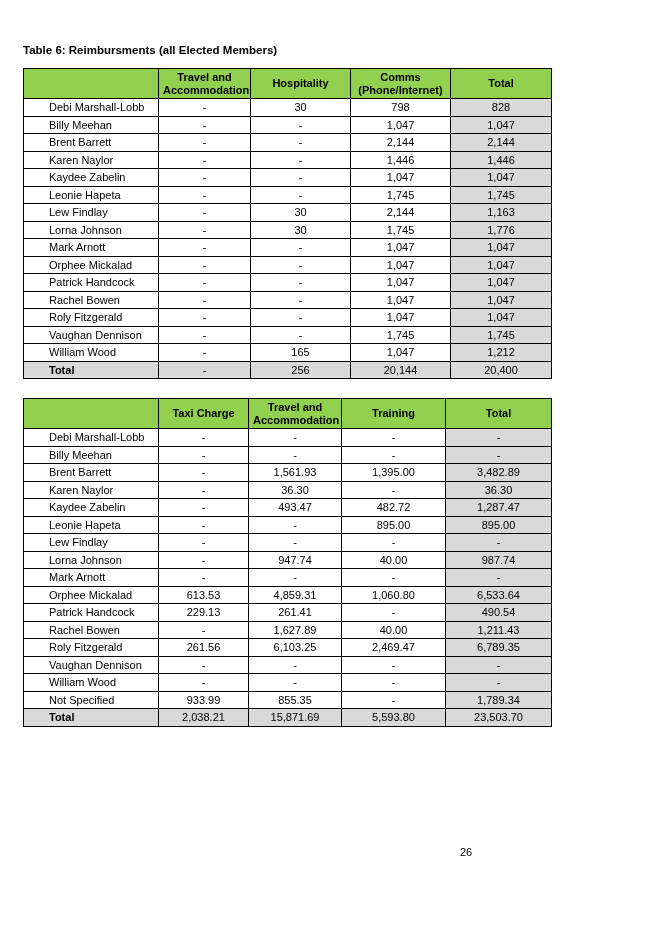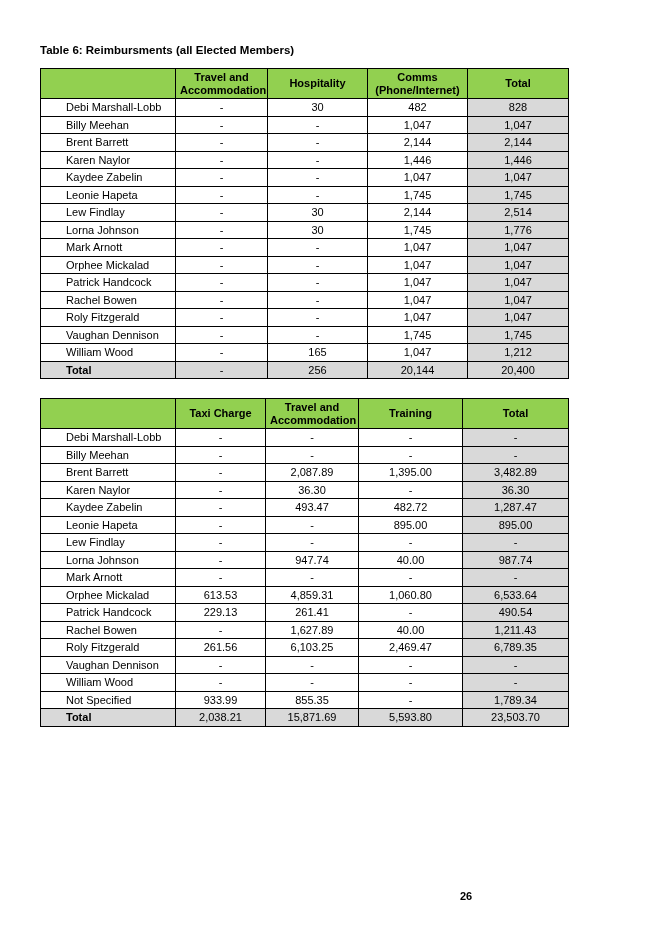--- a/index.html
+++ b/index.html
@@ -13,21 +13,21 @@
     position: relative;
     width: 645px;
     height: 926px;
     background: #ffffff;
     font-family: "Liberation Sans", sans-serif;
     color: #000000;
     overflow: hidden;
   }
   .content {
     position: absolute;
-    left: 40px;
+    left: 23px;
     top: 44px;
     width: 528px;
   }
   .table-title {
     font-size: 11.5px;
     font-weight: bold;
     margin: 0 0 11px 0;
     line-height: 13px;
   }
   .section-2 { margin-top: 19px; }
@@ -55,23 +55,22 @@
   .doc-table td.name-cell {
     text-align: left;
     padding-left: 25px;
   }
   .doc-table td.total-col { background: var(--grey); }
   .doc-table tr.total-row td { background: var(--grey); }
   .doc-table tr.total-row td.name-cell { font-weight: bold; }
   .page-number {
     position: absolute;
     left: 460px;
-    top: 890px;
+    top: 846px;
     font-size: 11px;
-    font-weight: bold;
   }
 </style>
 </head>
 <body>
 
 <div class="page">
   <div class="content">
 
     <section class="section-1">
       <h2 class="table-title">Table 6: Reimbursments (all Elected Members)</h2>
@@ -92,21 +91,21 @@
               <th>Comms
 (Phone/Internet)</th>
               <th>Total</th>
             </tr>
           </thead>
           <tbody>
             <tr>
               <td class="name-cell">Debi Marshall-Lobb</td>
               <td class="value-cell">-</td>
               <td class="value-cell">30</td>
-              <td class="value-cell">482</td>
+              <td class="value-cell">798</td>
               <td class="value-cell total-col">828</td>
             </tr>
             <tr>
               <td class="name-cell">Billy Meehan</td>
               <td class="value-cell">-</td>
               <td class="value-cell">-</td>
               <td class="value-cell">1,047</td>
               <td class="value-cell total-col">1,047</td>
             </tr>
             <tr>
@@ -135,21 +134,21 @@
               <td class="value-cell">-</td>
               <td class="value-cell">-</td>
               <td class="value-cell">1,745</td>
               <td class="value-cell total-col">1,745</td>
             </tr>
             <tr>
               <td class="name-cell">Lew Findlay</td>
               <td class="value-cell">-</td>
               <td class="value-cell">30</td>
               <td class="value-cell">2,144</td>
-              <td class="value-cell total-col">2,514</td>
+              <td class="value-cell total-col">1,163</td>
             </tr>
             <tr>
               <td class="name-cell">Lorna Johnson</td>
               <td class="value-cell">-</td>
               <td class="value-cell">30</td>
               <td class="value-cell">1,745</td>
               <td class="value-cell total-col">1,776</td>
             </tr>
             <tr>
               <td class="name-cell">Mark Arnott</td>
@@ -241,21 +240,21 @@
             <tr>
               <td class="name-cell">Billy Meehan</td>
               <td class="value-cell">-</td>
               <td class="value-cell">-</td>
               <td class="value-cell">-</td>
               <td class="value-cell total-col">-</td>
             </tr>
             <tr>
               <td class="name-cell">Brent Barrett</td>
               <td class="value-cell">-</td>
-              <td class="value-cell">2,087.89</td>
+              <td class="value-cell">1,561.93</td>
               <td class="value-cell">1,395.00</td>
               <td class="value-cell total-col">3,482.89</td>
             </tr>
             <tr>
               <td class="name-cell">Karen Naylor</td>
               <td class="value-cell">-</td>
               <td class="value-cell">36.30</td>
               <td class="value-cell">-</td>
               <td class="value-cell total-col">36.30</td>
             </tr>

